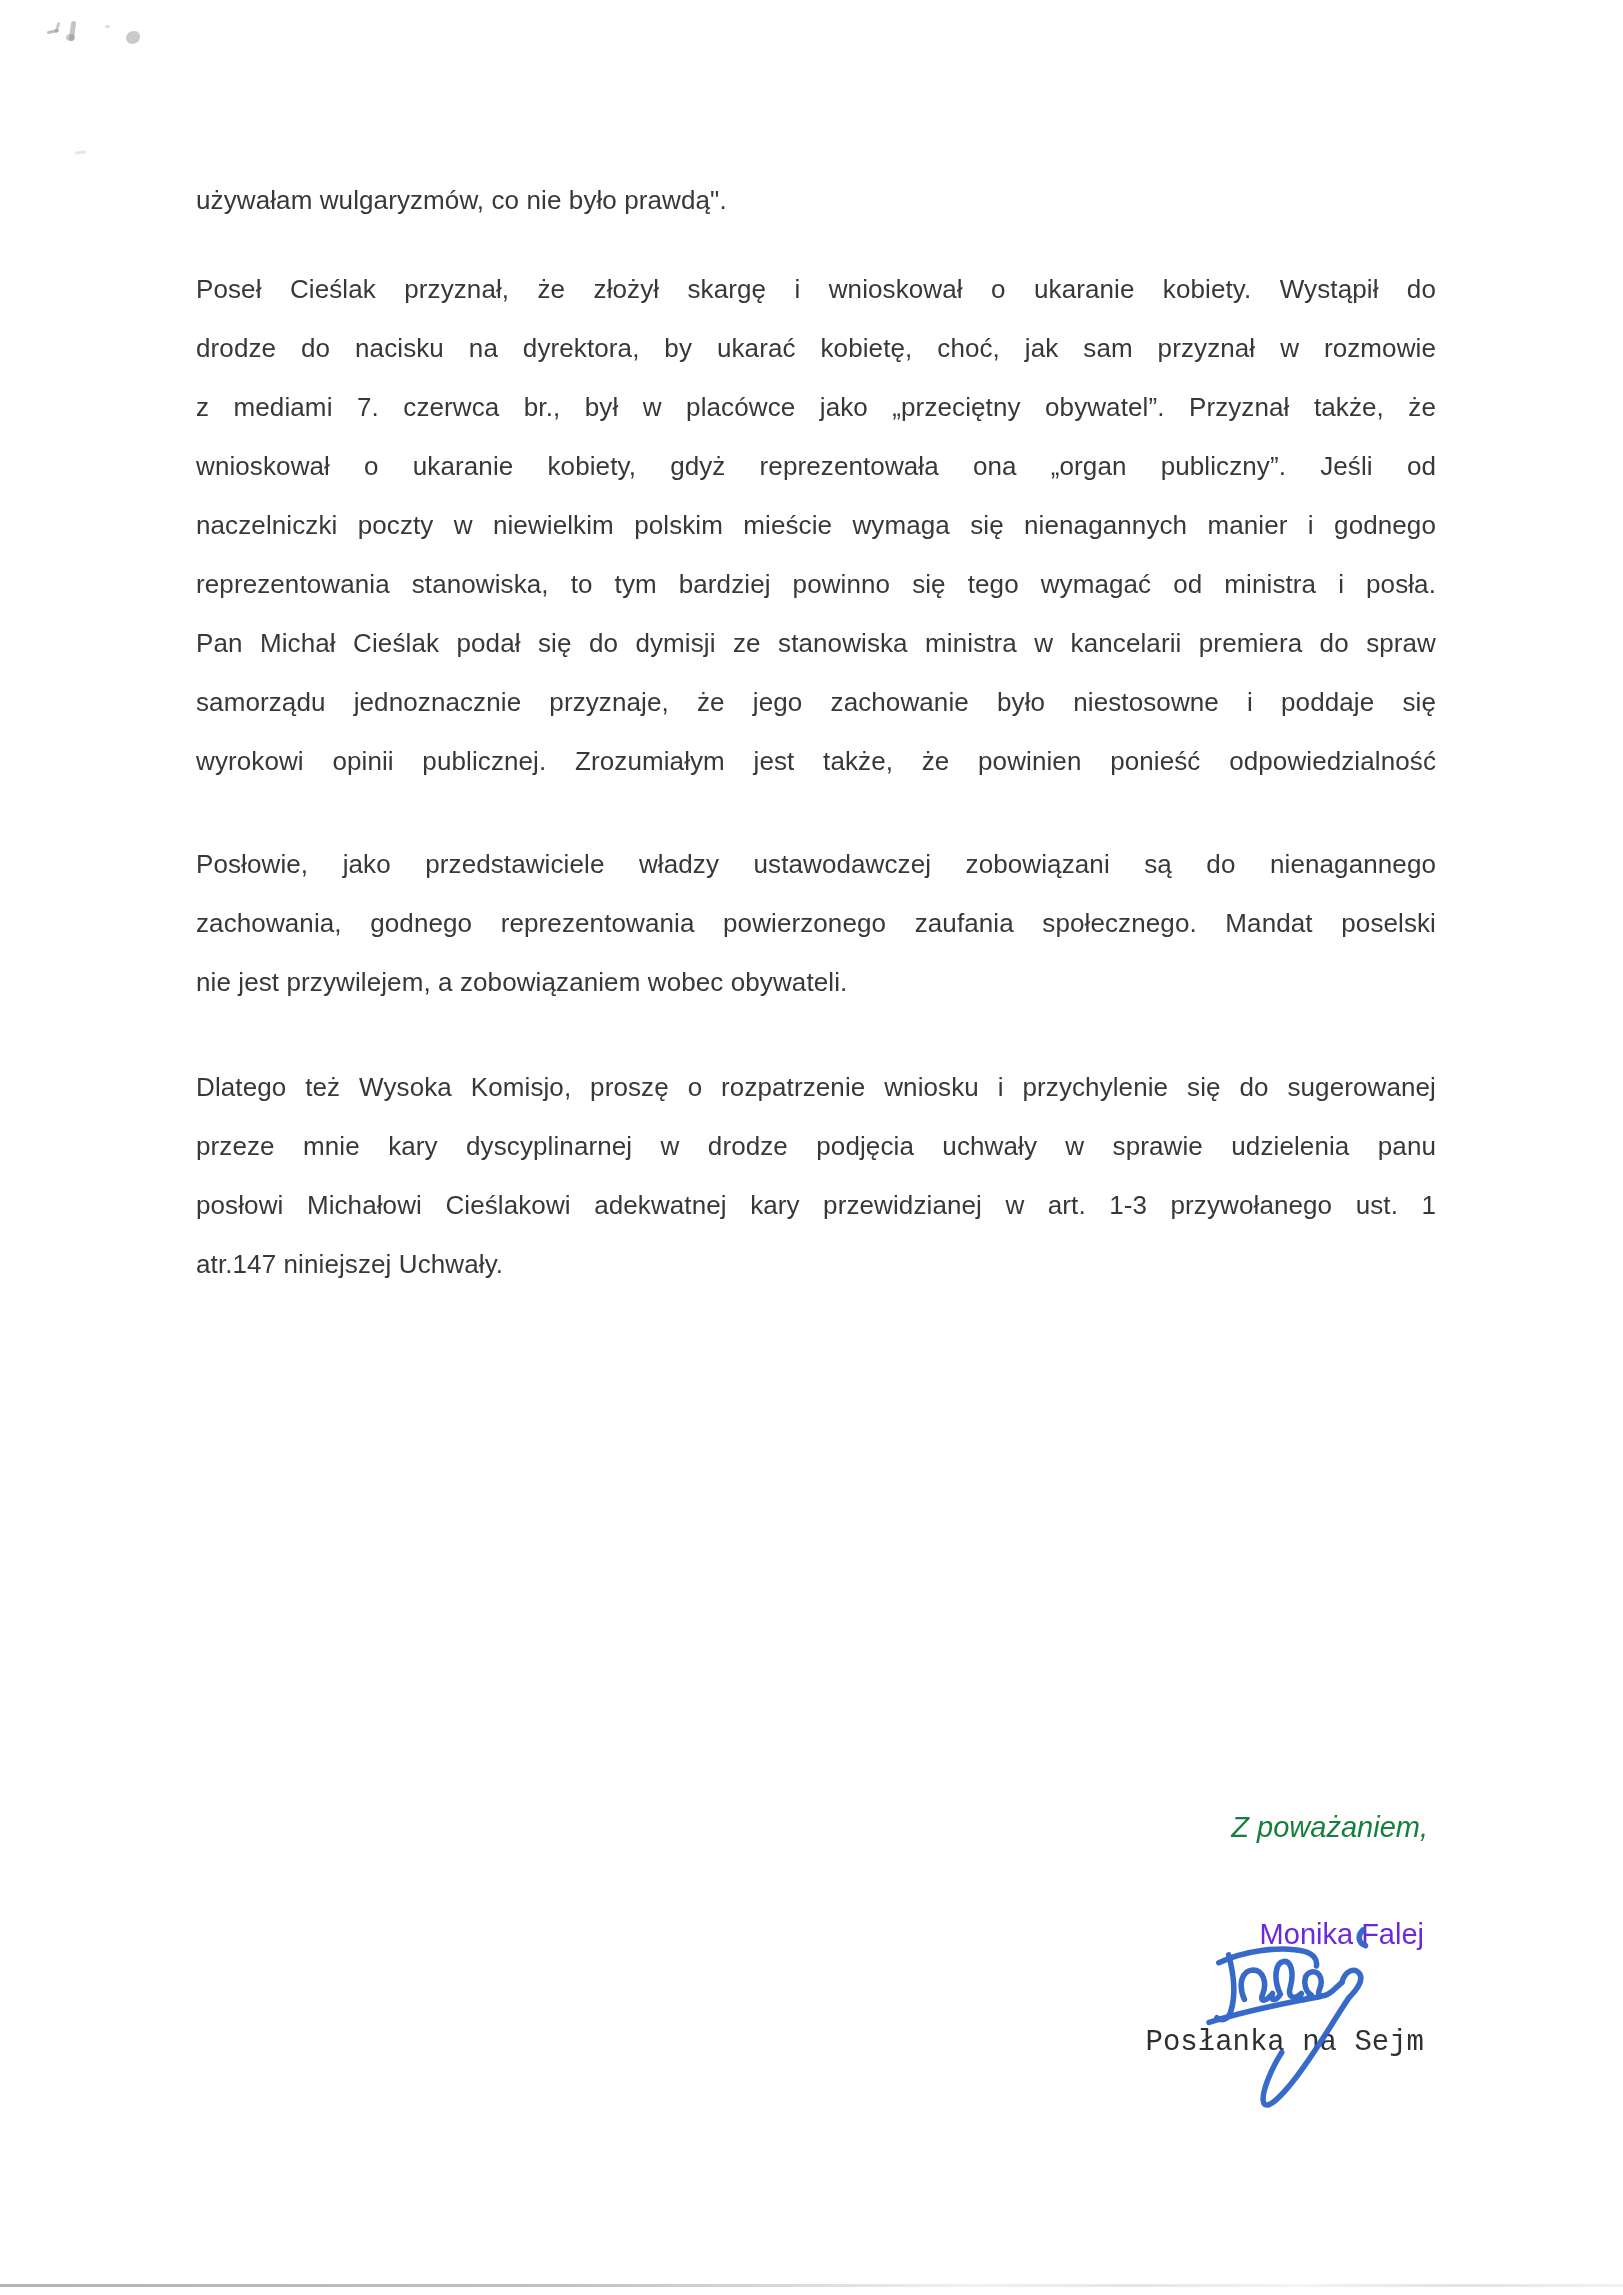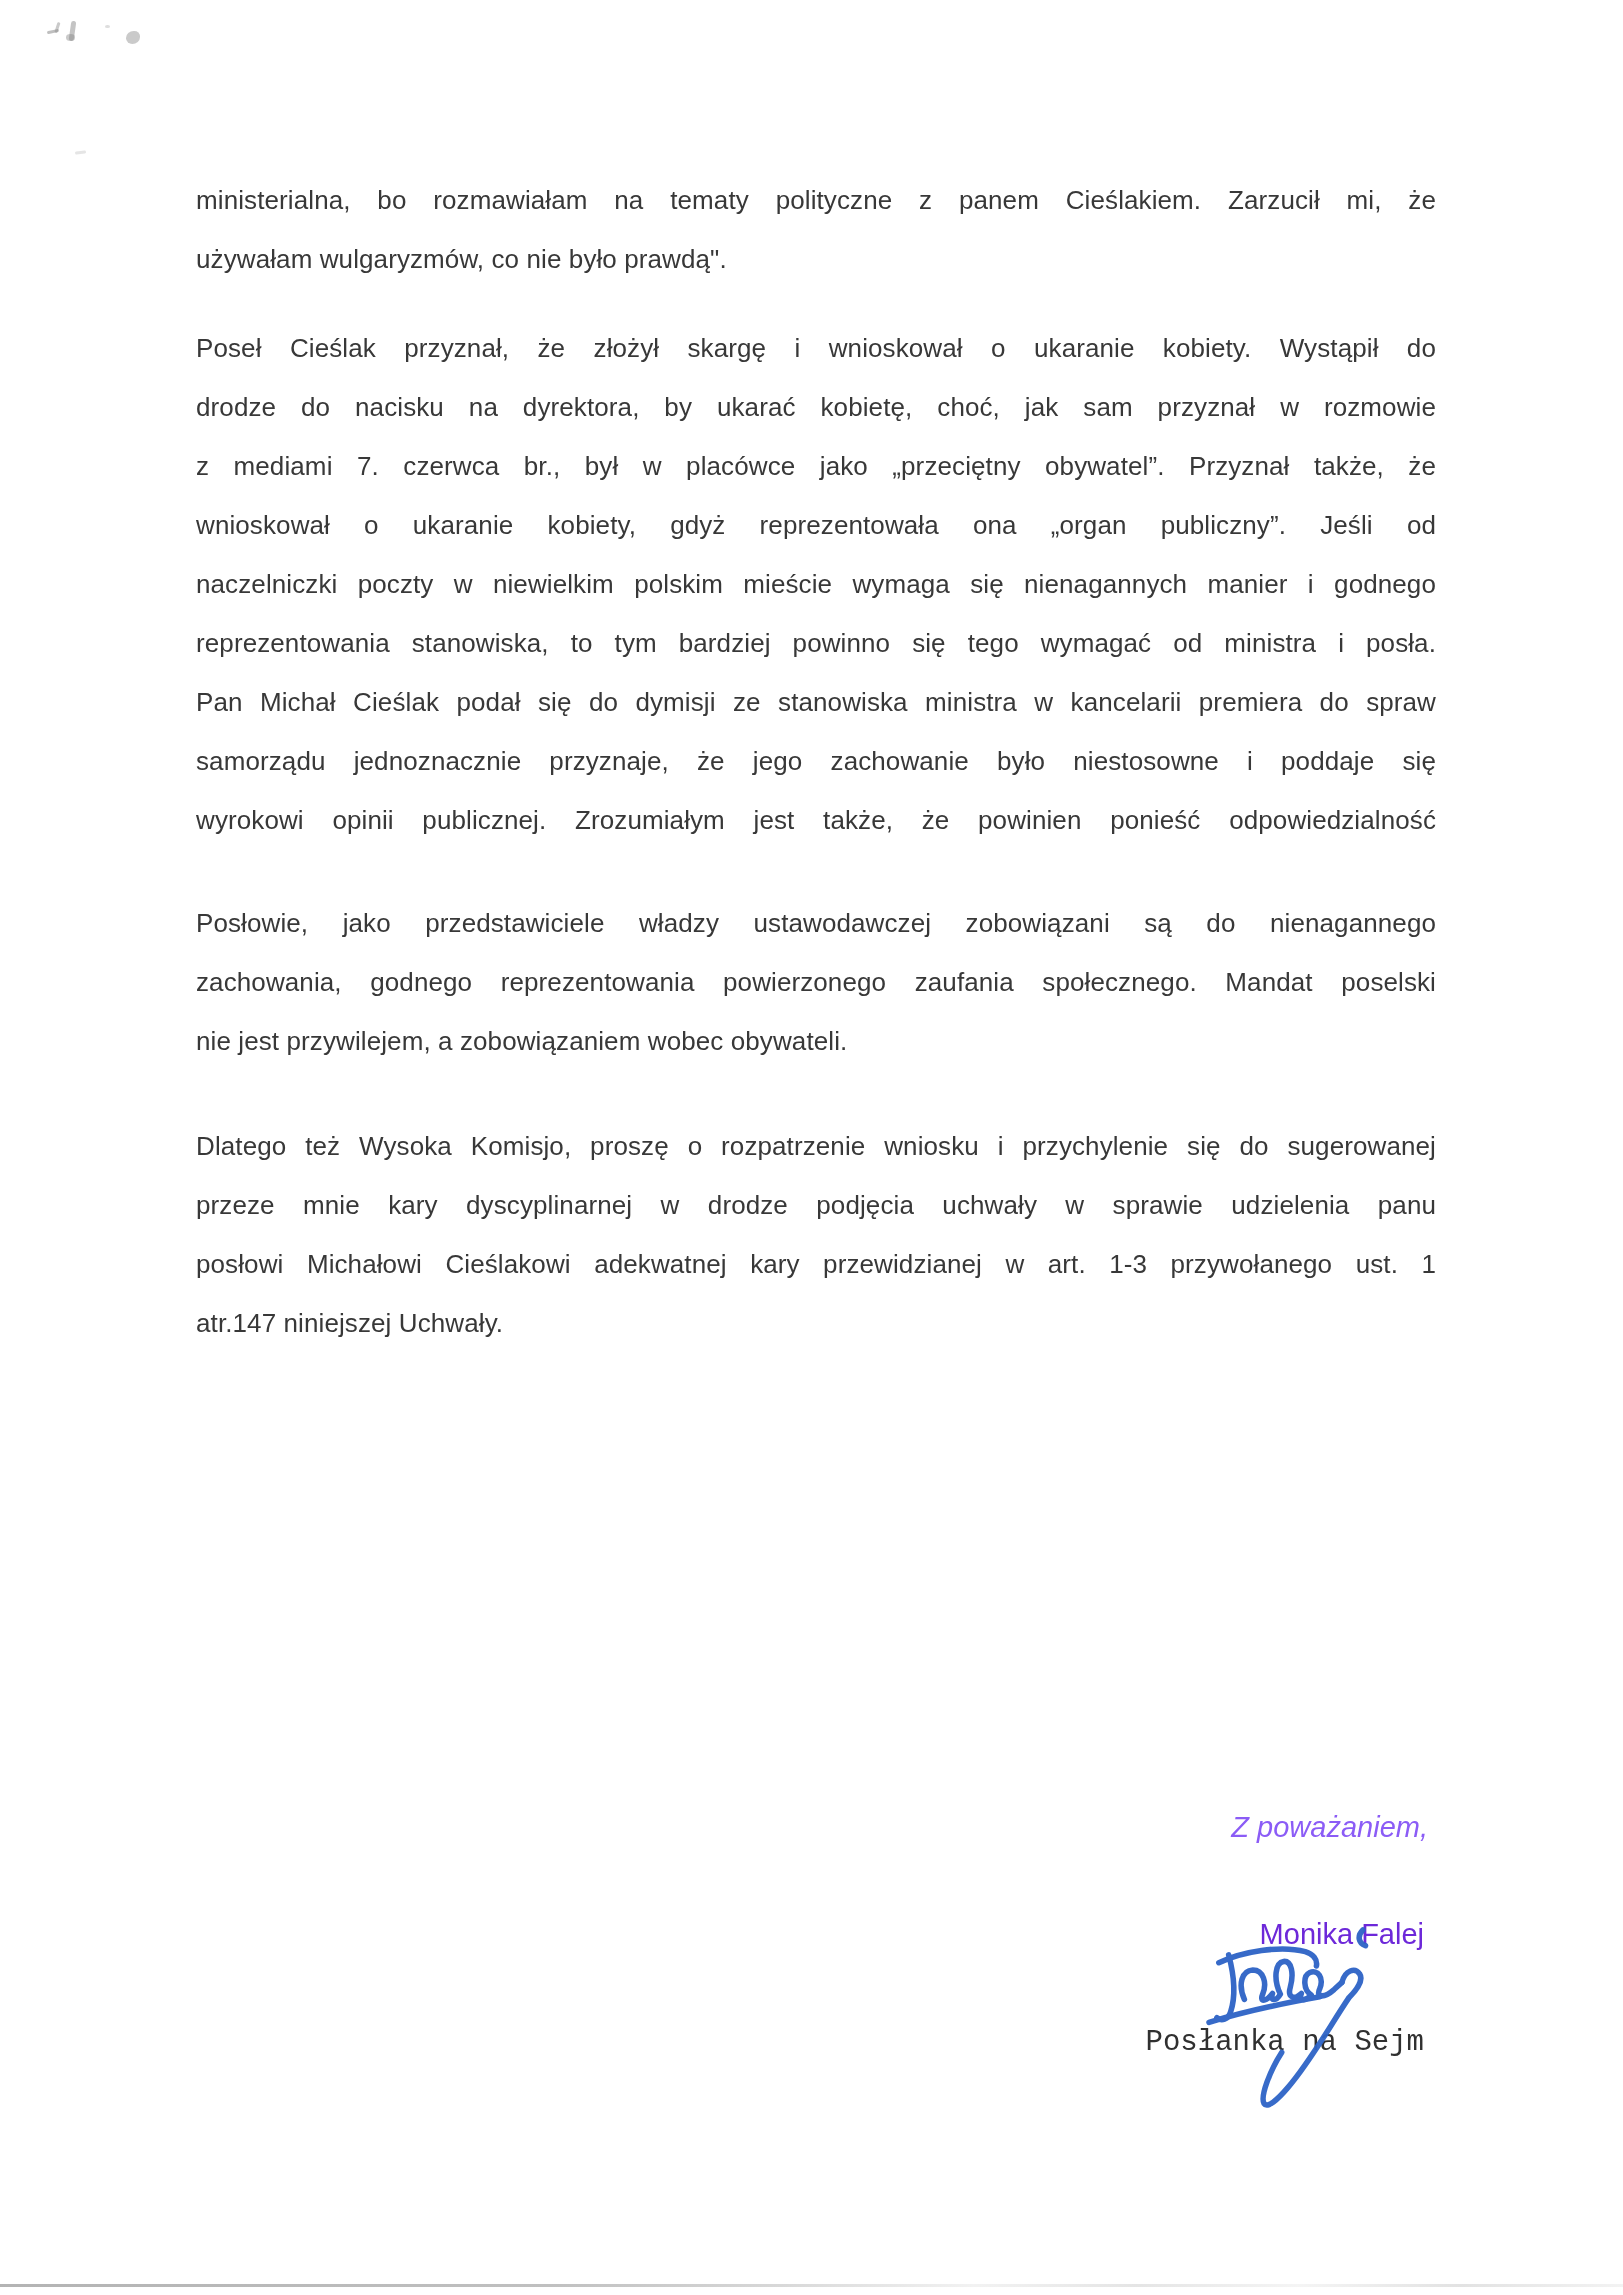--- a/index.html
+++ b/index.html
@@ -21,21 +21,21 @@
     font-size:26px;
     height:59px;line-height:59px;
     text-align:justify;
     text-align-last:justify;
     letter-spacing:0.1px;
   }
   .line.last{text-align-last:left;}
   
   .closing{
     position:absolute;right:195px;top:1809px;
-    font-size:29px;font-style:italic;line-height:37px;color:#8b5cf6;
+    font-size:29px;font-style:italic;line-height:37px;color:#15803d;
   }
   .signer-name{
     position:absolute;right:199px;top:1917px;
     font-size:29px;line-height:34px;color:#6d28d9;
   }
   .signer-title{
     position:absolute;right:199px;top:2026px;
     font-size:29px;line-height:34px;color:#303030;font-family:Liberation Mono, monospace;
   }
   .signature{position:absolute;left:1165px;top:1911px;}
@@ -71,21 +71,20 @@
   <div class="smudge s1b"></div>
   <div class="smudge s2a"></div>
   <div class="smudge s2b"></div>
   <div class="smudge s3"></div>
   <div class="smudge s4"></div>
   <div class="smudge s5"></div>
 
   <div class="text-column">
 
     <div class="para gap-a">
-      <div class="line">ministerialna, bo rozmawiałam na tematy polityczne z panem Cieślakiem. Zarzucił mi, że</div>
       <div class="line last">używałam wulgaryzmów, co nie było prawdą".</div>
     </div>
 
     <div class="para gap-b">
       <div class="line">Poseł Cieślak przyznał, że złożył skargę i wnioskował o ukaranie kobiety. Wystąpił do</div>
       <div class="line">drodze do nacisku na dyrektora, by ukarać kobietę, choć, jak sam przyznał w rozmowie</div>
       <div class="line">z mediami 7. czerwca br., był w placówce jako „przeciętny obywatel”. Przyznał także, że</div>
       <div class="line">wnioskował o ukaranie kobiety, gdyż reprezentowała ona „organ publiczny”. Jeśli od</div>
       <div class="line">naczelniczki poczty w niewielkim polskim mieście wymaga się nienagannych manier i godnego</div>
       <div class="line">reprezentowania stanowiska, to tym bardziej powinno się tego wymagać od ministra i posła.</div>

